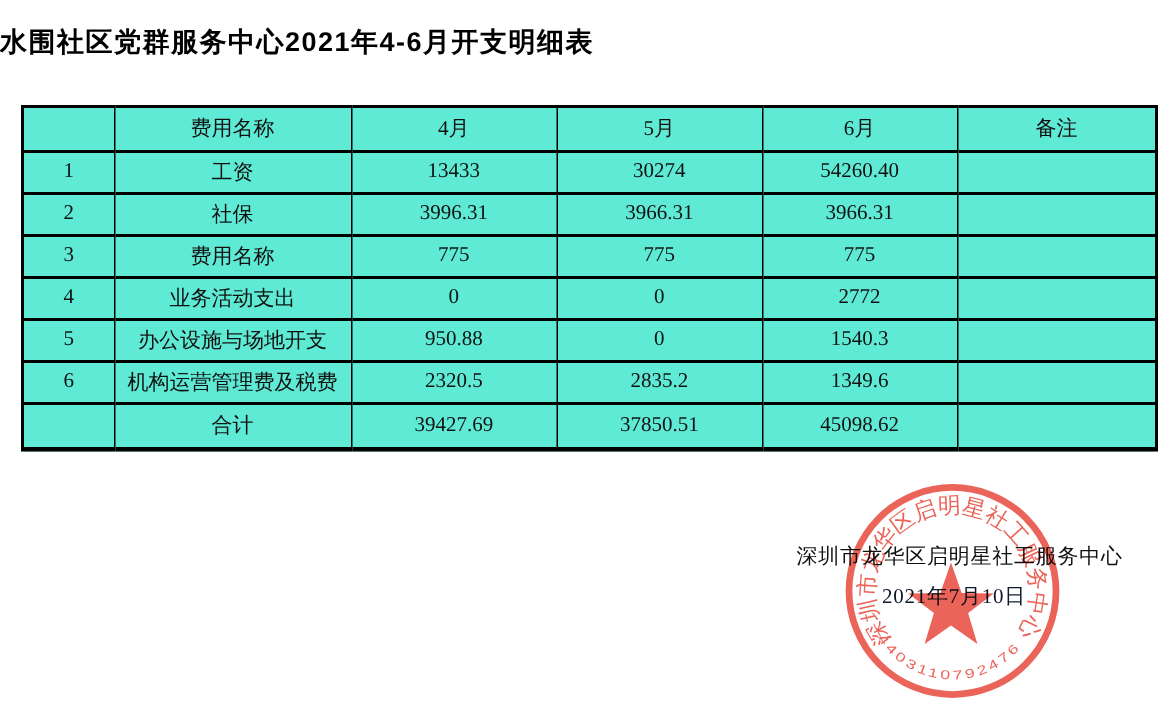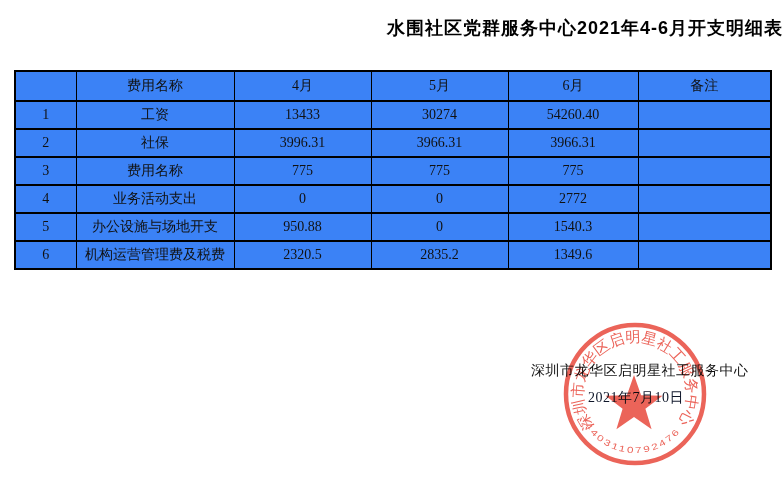--- a/index.html
+++ b/index.html
@@ -13,35 +13,35 @@
     height: 477px;
     overflow: hidden;
     font-family: "Liberation Serif", "DejaVu Serif", serif;
     color: #000;
   }
   .doc-title {
     position: absolute;
     top: 16px;
     left: 0;
     width: 783px;
-    text-align: right;
+    text-align: left;
     font-family: "Liberation Sans", "DejaVu Sans", sans-serif;
     font-weight: 700;
     font-size: 18px;
     letter-spacing: 1px;
     color: #000;
   }
   table.expense-table {
     position: absolute;
     left: 14px;
     top: 70px;
     width: 756px;
     border-collapse: collapse;
     table-layout: fixed;
-    background: #3b82f6;
+    background: #5eead4;
   }
   table.expense-table th,
   table.expense-table td {
     border-top: 2px solid #000;
     border-bottom: 2px solid #000;
     border-left: 1px solid #000;
     border-right: 1px solid #000;
     font-size: 14px;
     font-weight: 400;
     padding: 0;
@@ -152,20 +152,28 @@
       <td class="cell-note"></td>
     </tr>
     <tr>
       <td class="cell-no">6</td>
       <td class="cell-name">机构运营管理费及税费</td>
       <td class="cell-val">2320.5</td>
       <td class="cell-val">2835.2</td>
       <td class="cell-val">1349.6</td>
       <td class="cell-note"></td>
     </tr>
+    <tr class="total-row">
+      <td class="cell-no"></td>
+      <td class="cell-name">合计</td>
+      <td class="cell-val">39427.69</td>
+      <td class="cell-val">37850.51</td>
+      <td class="cell-val">45098.62</td>
+      <td class="cell-note"></td>
+    </tr>
   </tbody>
 </table>
 
 <div class="footer-org">深圳市龙华区启明星社工服务中心</div>
 <div class="footer-date">2021年7月10日</div>
 
 <svg class="seal" viewBox="0 0 150 150" aria-hidden="true">
   <defs>
     <path id="sealTextArc" d="M 34 107 A 52 52 0 1 1 116 107" fill="none"></path>
     <path id="sealCodeArc" d="M 25 106.3 A 59 59 0 0 0 125 106.3" fill="none"></path>

